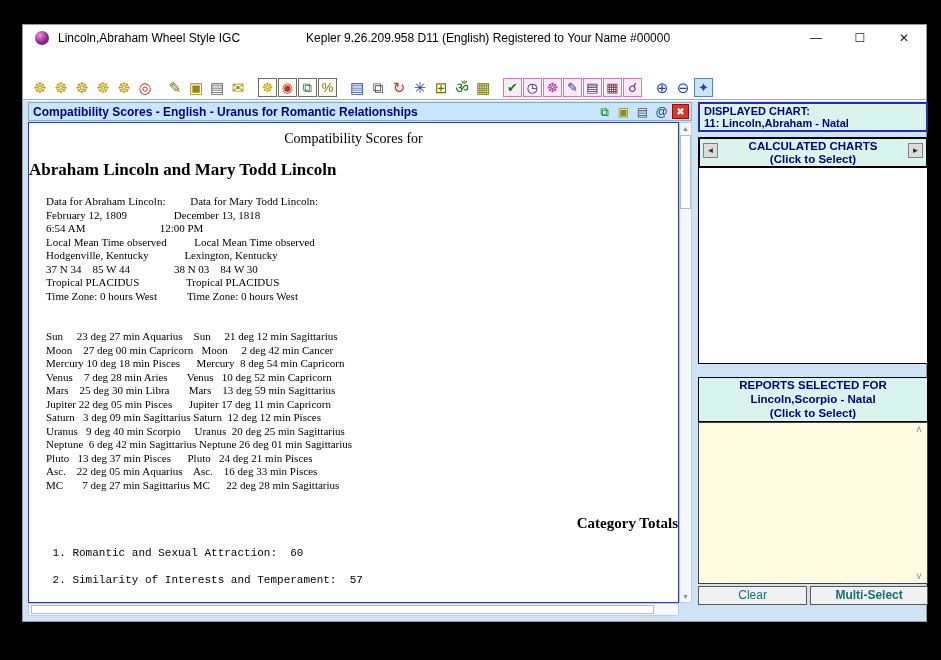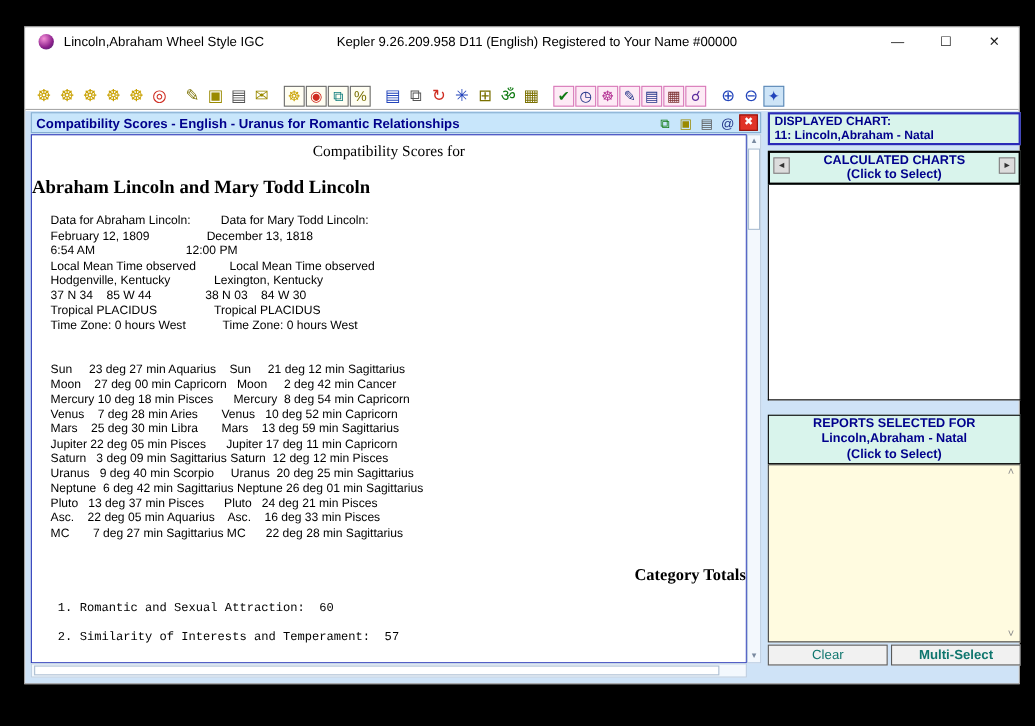--- a/index.html
+++ b/index.html
@@ -54,21 +54,21 @@
   .vtitle { color: var(--navy); font-weight: bold; font-size: 12px; white-space: nowrap; }
   .vicons { margin-left: auto; display: flex; gap: 2px; }
   .vicon { width: 17px; height: 15px; display: flex; align-items: center; justify-content: center; font-size: 12px; line-height: 1; }
   .vicon.closebox { background: var(--red); color: #fff; border: 1px solid #8f120c; font-size: 10px; }
   .docwrap {
     position: absolute; top: 20px; left: 0; right: 13px; bottom: 13px;
     background: #fff; border: 1px solid #2a38b8; overflow: hidden; padding-top: 8px;
   }
   .doc-sub  { text-align: center; font-family: "Liberation Serif", serif; font-size: 14px; color: #000; }
   .doc-main { text-align: left; font-family: "Liberation Serif", serif; font-size: 17px; font-weight: bold; margin-top: 13px; }
-  .doc-pre  { font-family: Liberation Sans, sans-serif; font-size: 11px; line-height: 13.5px; margin: 15px 0 0 17px; color: #000; }
+  .doc-pre  { font-family: Liberation Serif, serif; font-size: 11px; line-height: 13.5px; margin: 15px 0 0 17px; color: #000; }
   .doc-totals-head { text-align: right; font-family: "Liberation Serif", serif; font-size: 15px; font-weight: bold; margin-top: 23px; }
   .doc-pre2 { font-family: "Liberation Mono", monospace; font-size: 11px; line-height: 13.5px; margin: 15px 0 0 17px; color: #000; }
   
   .vscroll {
     position: absolute; top: 20px; right: 0; width: 13px; bottom: 13px;
     background: #f3f8fd; border: 1px solid #bccee2; display: flex; flex-direction: column; align-items: center;
   }
   .vscroll .arr { font-size: 7px; color: #7a8aa0; line-height: 11px; height: 11px; }
   .vscroll .thumb { width: 11px; height: 74px; background: #fff; border: 1px solid #aabdd2; margin-top: 1px; }
   .vscroll .spacer { flex: 1; }
@@ -335,21 +335,21 @@
           <div class="row"></div>
           <div class="row"></div>
           <div class="row"></div>
           <div class="row"></div>
           <div class="row"></div>
           <div class="row"></div>
         </div>
 
       <div class="reporthead">
         <div>REPORTS SELECTED FOR</div>
-        <div>Lincoln,Abraham - Natal</div>
+        <div>Lincoln,Scorpio - Natal</div>
         <div>(Click to Select)</div>
       </div>
       <div class="reportlist">
         <span class="repscroll-up">˄</span>
         <span class="repscroll-down">˅</span>
       <div class="row"></div>
           <div class="row"></div>
           <div class="row"></div>
           <div class="row"></div>
           <div class="row"></div>

